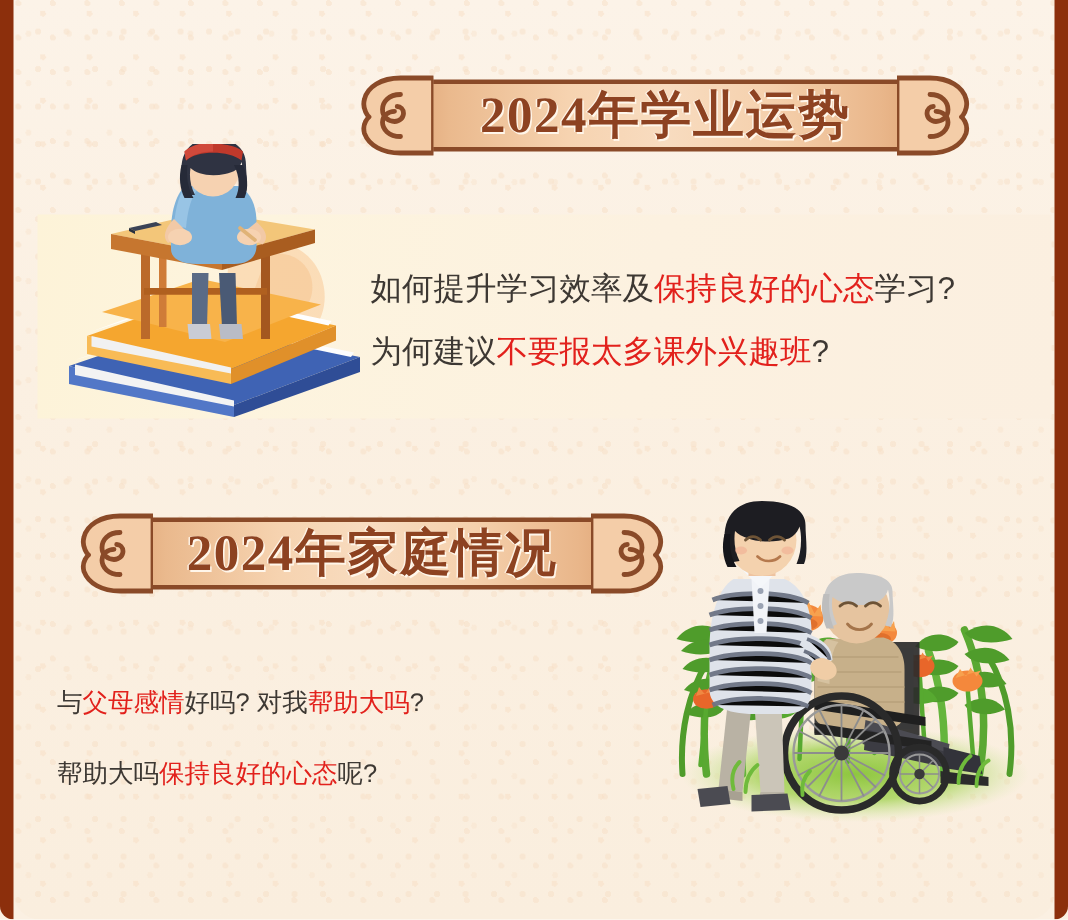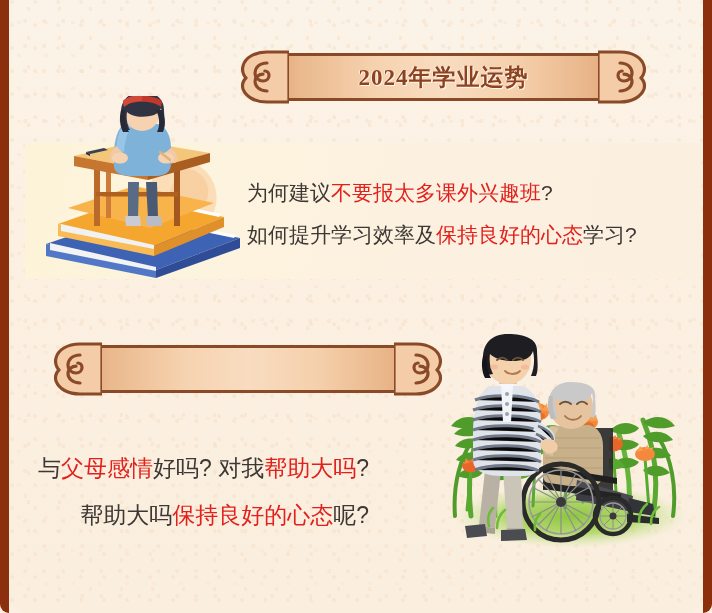--- a/index.html
+++ b/index.html
@@ -74,21 +74,21 @@
   .banner .cap svg { display: block; width: 52px; height: 56px; }
 
   .banner .title {
     position: absolute;
     left: 26px; right: 26px; top: 4px; bottom: 4px;
     display: flex;
     align-items: center;
     justify-content: center;
     font-family: "Liberation Serif", "DejaVu Serif", serif;
     font-weight: bold;
-    font-size: 23px;
+    font-size: 34px;
     letter-spacing: 1px;
     color: #8d4221;
     text-shadow: 1px 1px 0 #fff6ea, -1px 0 0 rgba(255,250,242,.8);
     white-space: nowrap;
     z-index: 3;
   }
 
   #banner-study  { left: 237px; top: 49px;  width: 413px; }
   #banner-family { left: 50px;  top: 341px; width: 396px; }
 
@@ -108,21 +108,21 @@
     font-family: "Liberation Sans", "DejaVu Sans", sans-serif;
     font-size: 21px;
     line-height: 42px;
     color: #3d3833;
     white-space: nowrap;
   }
   .qtext .hl { color: #e2211c; }
   .qtext .line { display: block; }
 
   #study-questions  { left: 247px; top: 172px; }
-  #family-questions { left: 38px;  top: 445px; font-size: 23px; line-height: 47px; text-align: right; }
+  #family-questions { left: 38px;  top: 445px; font-size: 17px; line-height: 47px; }
 
   
   #illus-student {
     position: absolute;
     left: 28px; top: 96px;
     width: 226px; height: 182px;
     z-index: 12;
   }
   #illus-student svg { display: block; }
 
@@ -234,40 +234,41 @@
       <path d="M114 -4 C100 -4 93 5 93 16 C93 24 95 30 98 34 L102 34 C99 28 98 22 99 16 C103 20 112 22 122 20 C128 19 132 16 133 12 C135 20 134 28 131 34 L135 34 C138 29 136 20 136 14 C136 3 128 -4 114 -4 Z" fill="#2f3342"></path>
       <path d="M93 14 C91 22 92 30 95 36 L101 36 C97 29 96 21 97 14 Z" fill="#262a38"></path>
       <path d="M128 14 C132 22 132 30 129 36 L135 36 C138 29 137 21 134 14 Z" fill="#262a38"></path>
 
       <path d="M95 5 C102 -2 126 -2 134 5 L133 11 C125 4 103 4 96 11 Z" fill="#c0392b"></path>
       <path d="M95 5 C99 1 106 -1 114 -1 L114 5 C107 5 100 7 96 11 Z" fill="#d0493b"></path>
     </svg>
   </div>
 
   <div class="qtext" id="study-questions">
+      <span class="line"><span>如何提升学习效率及</span><span class="hl">保持良好的心态</span><span>学习?</span></span>
       <span class="line"><span>为何建议</span><span class="hl">不要报太多课外兴趣班</span><span>?</span></span>
-      <span class="line"><span>如何提升学习效率及</span><span class="hl">保持良好的心态</span><span>学习?</span></span>
     </div>
 
   <div class="banner" id="banner-family">
     <div class="bar"></div>
     <div class="cap l">
       <svg viewBox="0 0 52 56">
         <path d="M30 3 C17 3 8 9 6 17 C4 24 9 29 9 29 C9 29 4 33 6 40 C9 48 18 53 30 53 L52 53 L52 3 Z" fill="#f4cda8" stroke="#8a4a28" stroke-width="3.2" stroke-linejoin="round"></path>
         <path d="M30 14 C22 14 18 19 18 24 C18 29 22 32 26 32 C29.5 32 32 29.5 32 26.5 C32 23.8 30 22 27.8 22" fill="none" stroke="#8a4a28" stroke-width="3.2" stroke-linecap="round"></path>
         <path d="M30 42 C22 42 18 37 18 32.5 C18 28 22 25.2 26 25.2" fill="none" stroke="#8a4a28" stroke-width="3.2" stroke-linecap="round"></path>
       </svg>
     </div>
     <div class="cap r">
       <svg viewBox="0 0 52 56">
         <path d="M30 3 C17 3 8 9 6 17 C4 24 9 29 9 29 C9 29 4 33 6 40 C9 48 18 53 30 53 L52 53 L52 3 Z" fill="#f4cda8" stroke="#8a4a28" stroke-width="3.2" stroke-linejoin="round"></path>
         <path d="M30 14 C22 14 18 19 18 24 C18 29 22 32 26 32 C29.5 32 32 29.5 32 26.5 C32 23.8 30 22 27.8 22" fill="none" stroke="#8a4a28" stroke-width="3.2" stroke-linecap="round"></path>
         <path d="M30 42 C22 42 18 37 18 32.5 C18 28 22 25.2 26 25.2" fill="none" stroke="#8a4a28" stroke-width="3.2" stroke-linecap="round"></path>
       </svg>
     </div>
+    <div class="title">2024年家庭情况</div>
   </div>
 
   <div id="illus-family">
     <svg viewBox="0 0 266 228" width="266" height="228">
       <defs>
         <radialGradient id="grassG" cx="50%" cy="50%" r="50%">
           <stop offset="0%" stop-color="#8ec63f"></stop>
           <stop offset="55%" stop-color="#a8d45c" stop-opacity="0.85"></stop>
           <stop offset="100%" stop-color="#cfe8a0" stop-opacity="0"></stop>
         </radialGradient>

